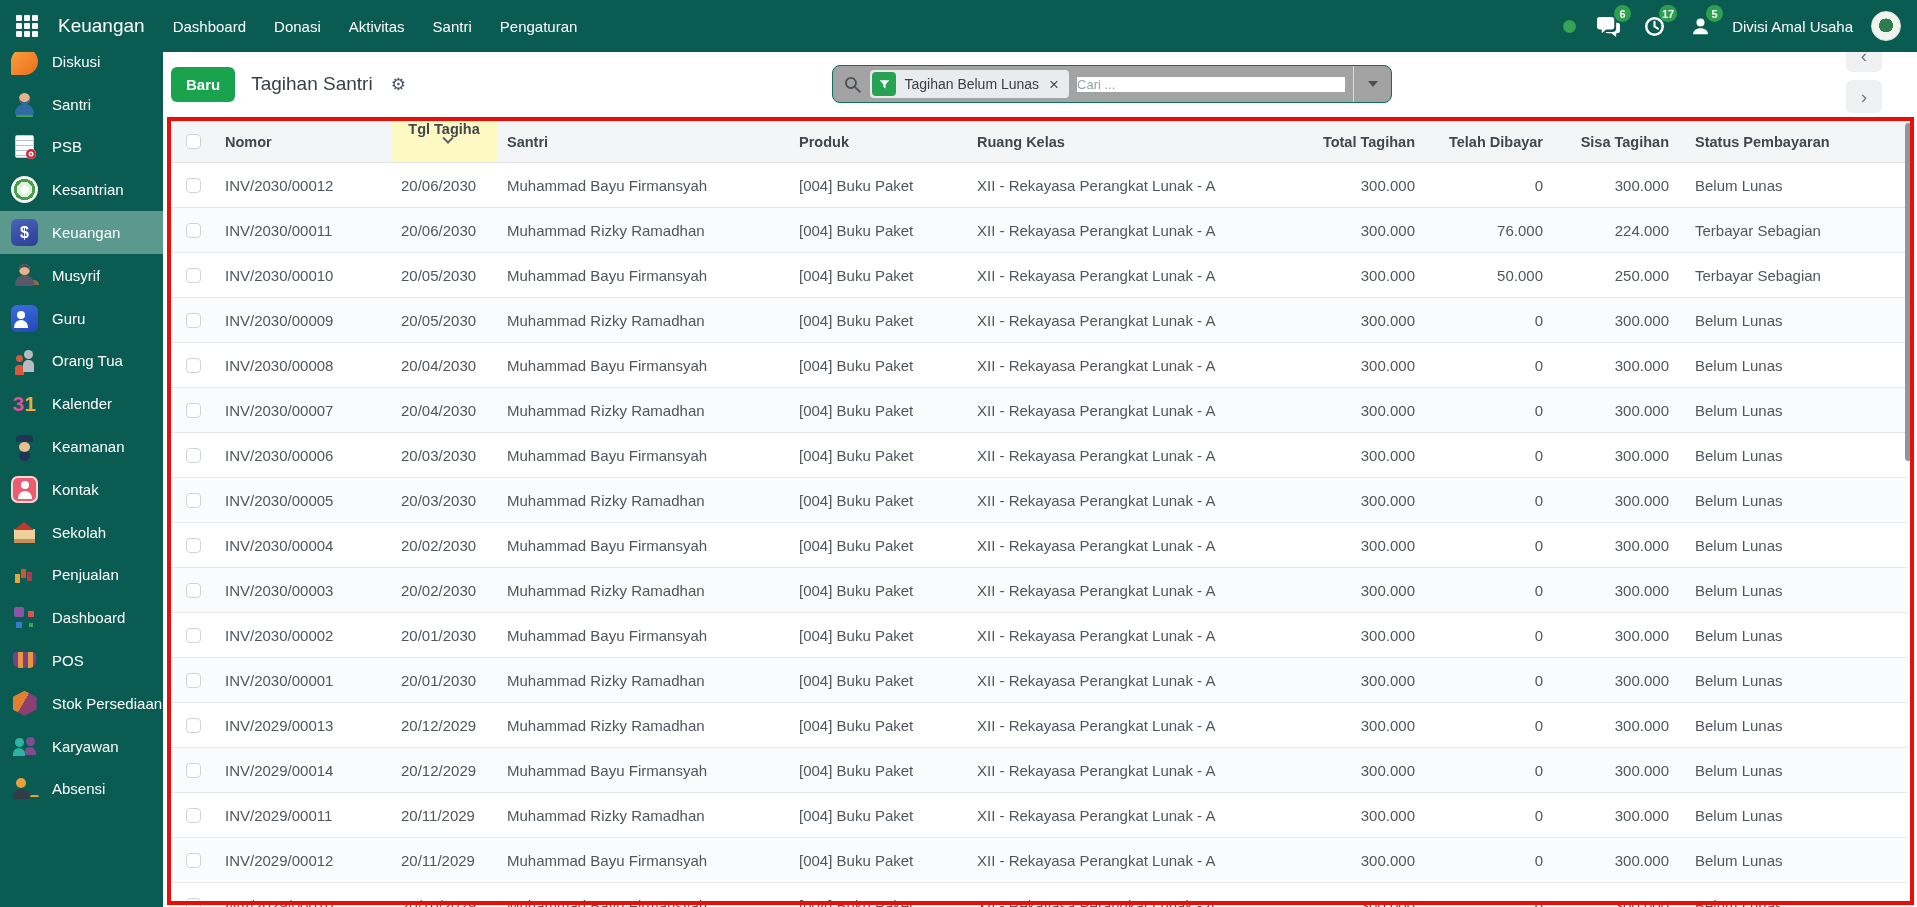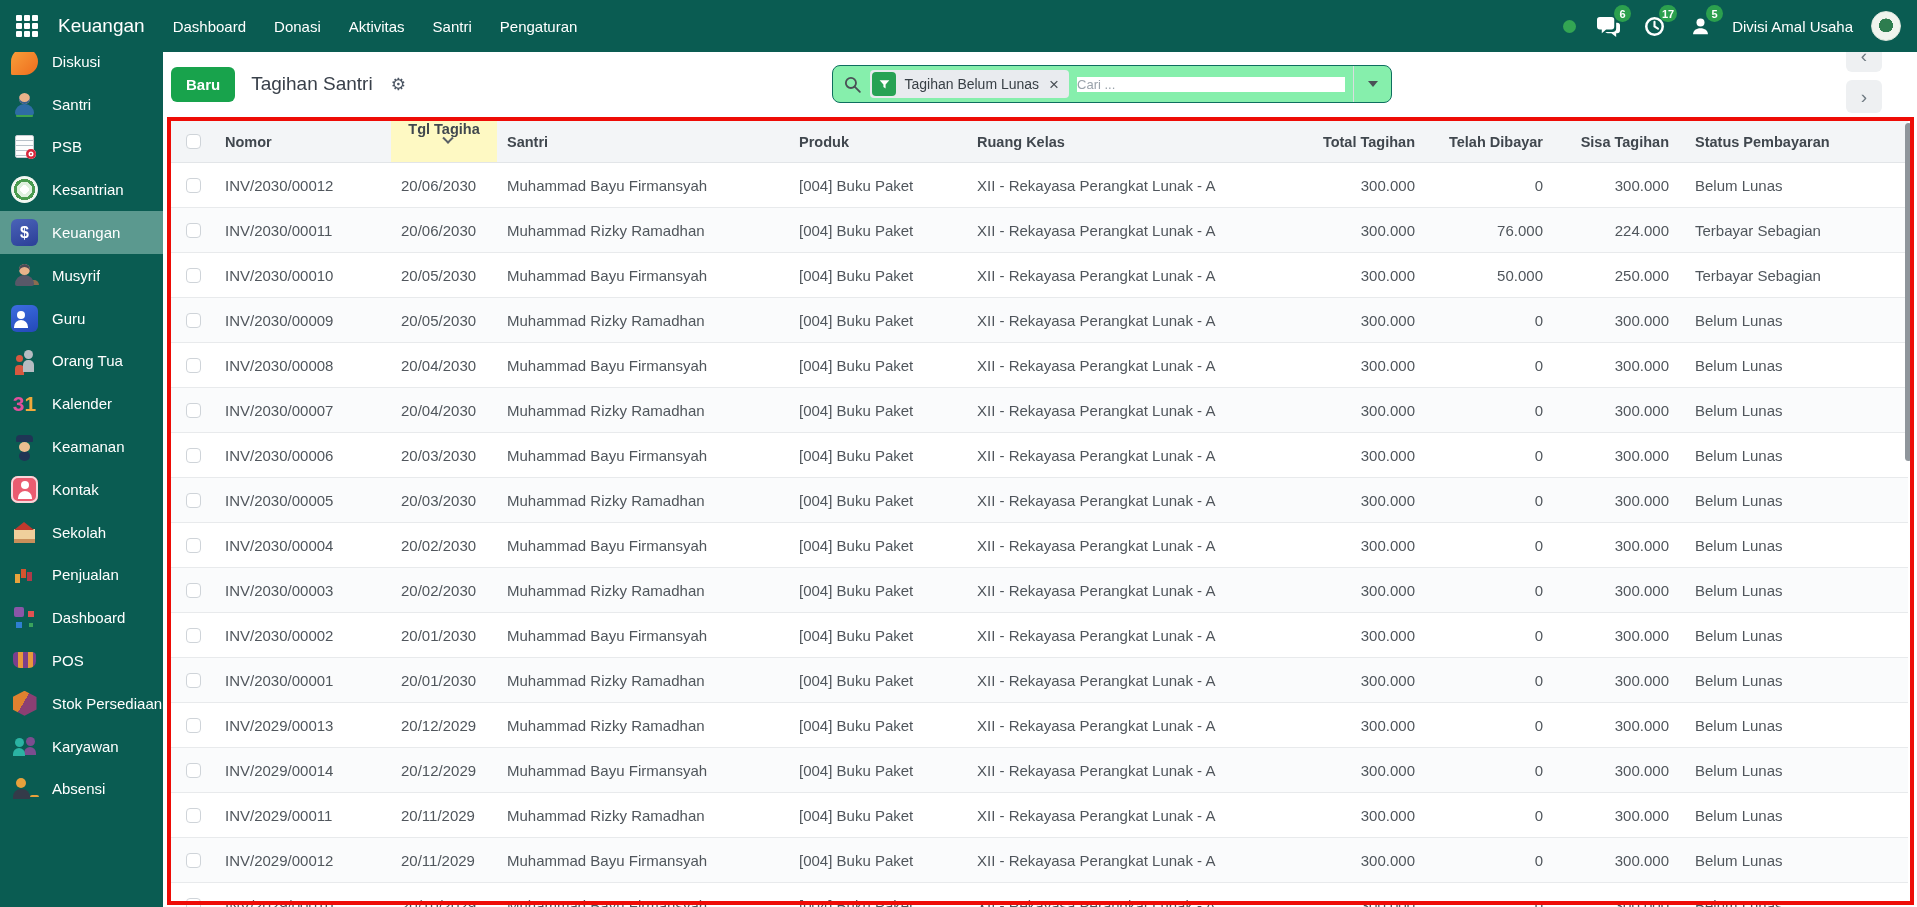--- a/index.html
+++ b/index.html
@@ -76,21 +76,21 @@
 
   
   .main { position:absolute; left:163px; top:52px; right:0; bottom:0; background:#fff; }
   .control-panel { height:64px; display:flex; align-items:center; padding:0 8px; gap:12px; }
   .btn-new { background:#18a34c; color:#fff; font-weight:700; font-size:15px; border:none; border-radius:6px;
              padding:9px 15px; cursor:pointer; }
   .view-title { font-size:19px; color:#39404a; margin-left:4px; white-space:nowrap; }
   .gear { font-size:17px; color:#4b5563; cursor:pointer; margin-left:6px; }
 
   .searchbox { margin:0 auto; width:560px; height:38px; border:1.5px solid #0e6e5f; border-radius:8px;
-               display:flex; align-items:center; padding:0 0 0 10px; gap:8px; background:#86efac; }
+               display:flex; align-items:center; padding:0 0 0 10px; gap:8px; background:#a3a3a3; }
   .search-mag { flex:none; display:flex; }
   .chip { display:flex; align-items:center; gap:8px; background:#e9ebef; border-radius:4px; padding:2px 8px 2px 2px; height:28px; cursor:pointer; }
   .chip-filter-ic { width:24px; height:24px; border-radius:4px; background:#27a254; display:flex; align-items:center; justify-content:center; }
   .chip-label { font-size:14px; color:#383f45; white-space:nowrap; }
   .chip-close { font-size:17px; color:#4a5056; cursor:pointer; line-height:1; padding:0 2px; }
   .search-input { flex:1; border:none; outline:none; font-size:13px; color:#333; min-width:40px; font-family:"Liberation Sans",sans-serif; }
   .search-input::placeholder { color:#9aa3ab; }
   .search-caret { width:38px; align-self:stretch; border-left:1px solid #dadde0; display:flex; align-items:center; justify-content:center; cursor:pointer; }
   .search-caret::before { content:""; border-left:5px solid transparent; border-right:5px solid transparent; border-top:6px solid #4a5056; }
 

